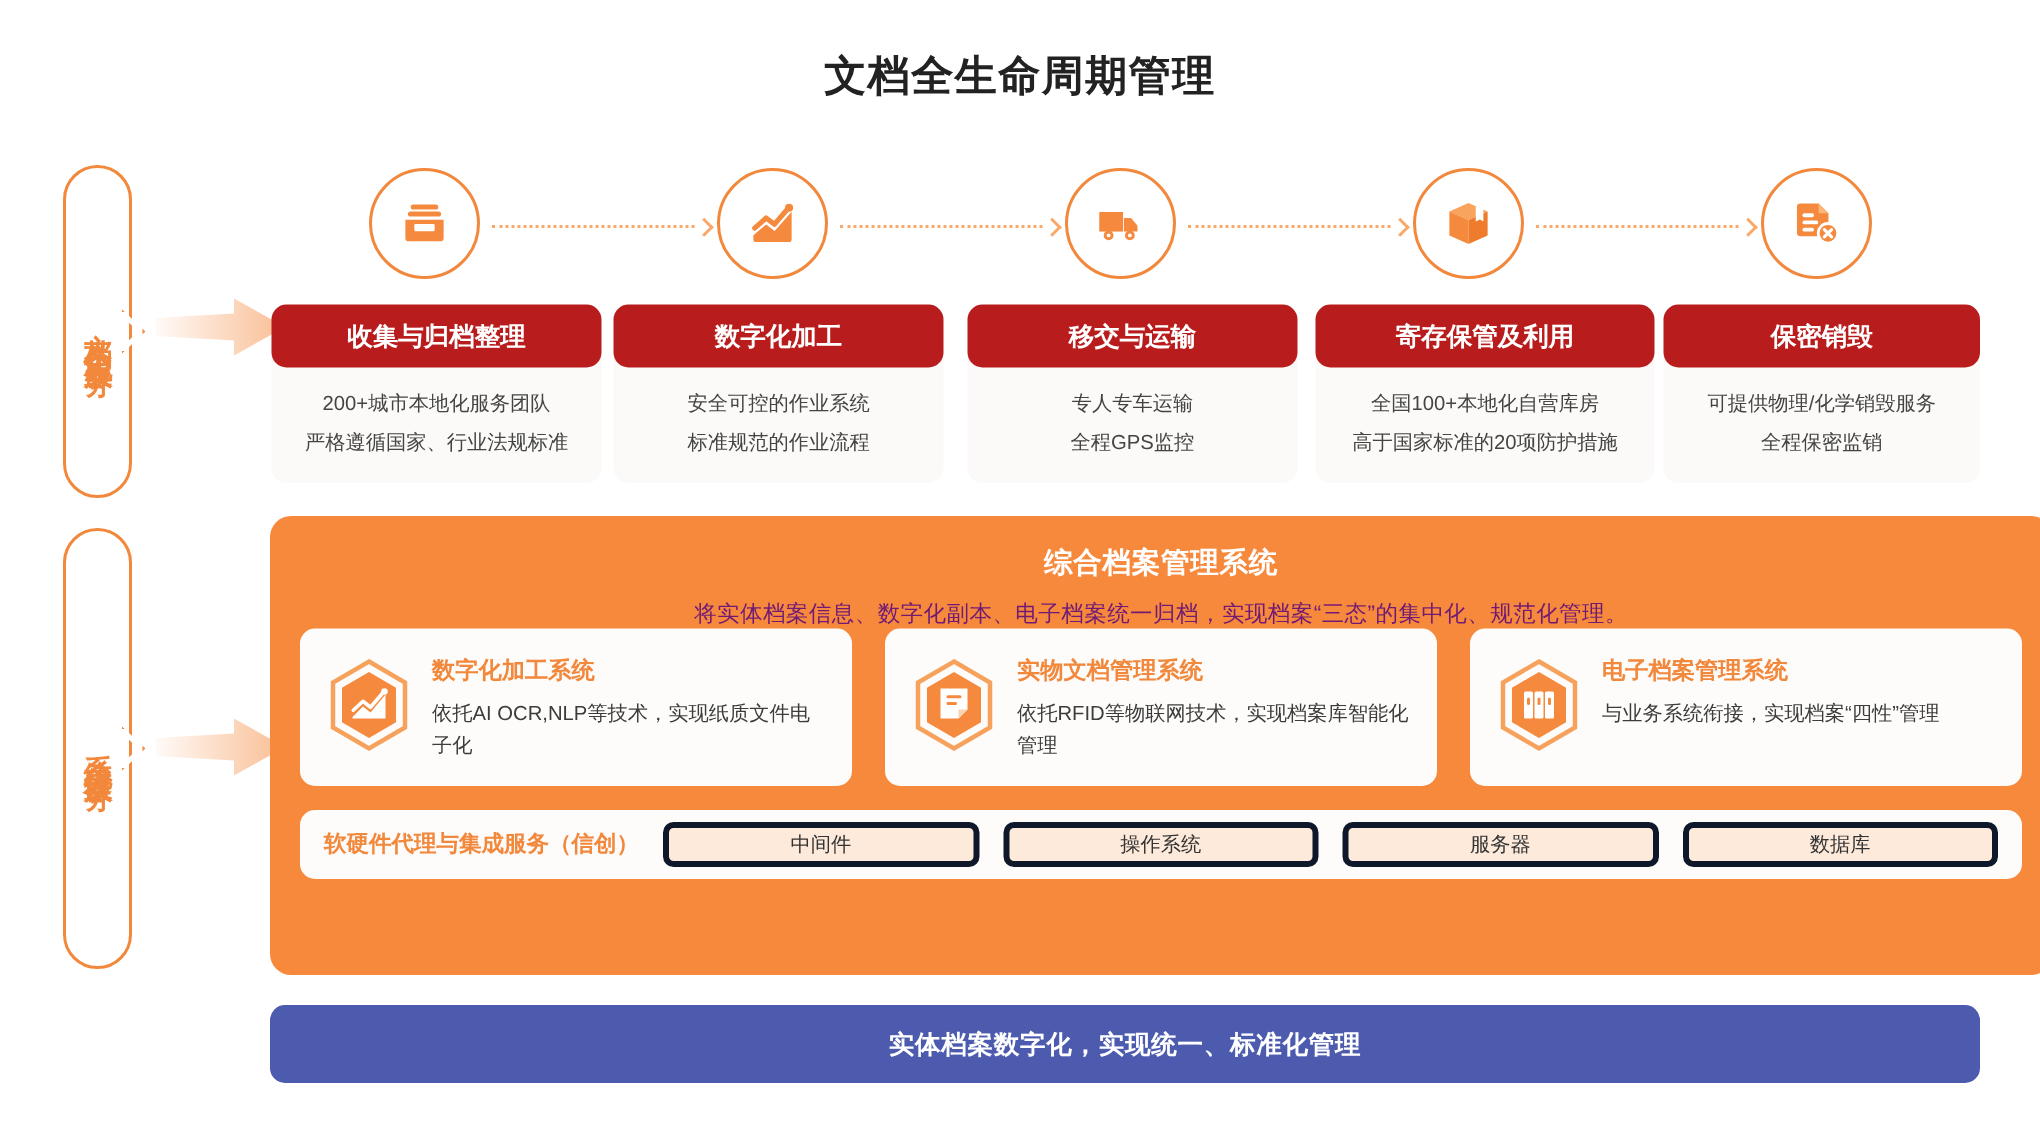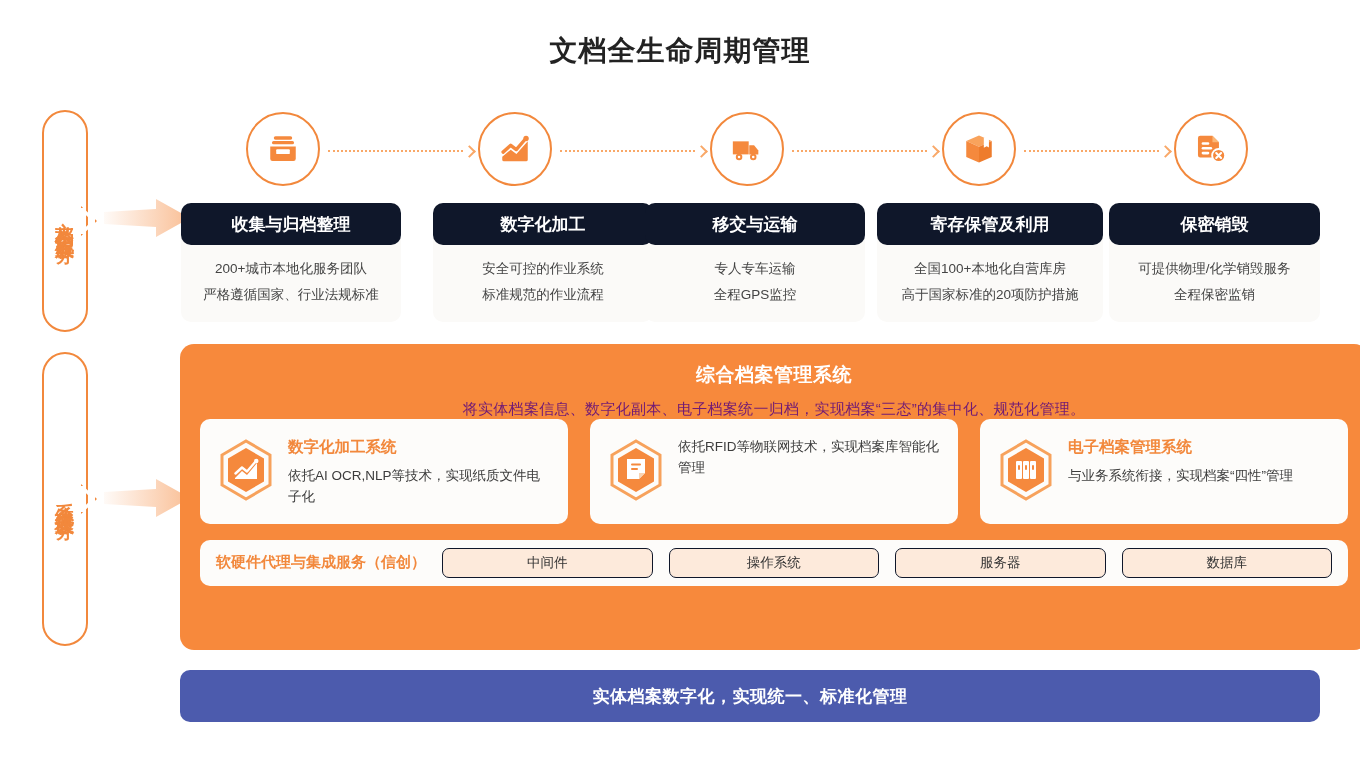--- a/index.html
+++ b/index.html
@@ -73,21 +73,21 @@
   .dotted-head {
     width: 9px; height: 9px; margin-left: 2px;
     border-top: 2px solid #F9A868; border-right: 2px solid #F9A868;
     transform: rotate(45deg);
   }
 
   
   .svc-card { position: absolute; top: 203px; width: 220px; }
   .svc-head {
     height: 42px; border-radius: 10px;
-    background: #0f172a;
+    background: #b91c1c;
     color: #ffffff; font-size: 17px; font-weight: bold;
     display: flex; align-items: center; justify-content: center;
     position: relative; z-index: 2; text-align: right;
   }
   .svc-body {
     margin-top: -8px; padding: 22px 8px 16px;
     background: #FBFAF8; border-radius: 0 0 10px 10px;
     min-height: 80px;
     display: flex; flex-direction: column; align-items: center; justify-content: center;
     gap: 6px;
@@ -127,21 +127,21 @@
     margin-top: 16px; background: #FDFCFA; border-radius: 10px;
     height: 46px; display: flex; align-items: center;
     padding: 0 16px; gap: 16px;
   }
   .integration-label {
     font-size: 15px; font-weight: bold; color: #F2883C; white-space: nowrap;
   }
   .chips { display: flex; gap: 16px; flex: 1; }
   .chip {
     flex: 1; height: 30px; border-radius: 7px;
-    background: #FDEADB; border: 1px solid #0f172a;
+    background: #FDEADB; border: 4px solid #0f172a;
     display: flex; align-items: center; justify-content: center;
     font-size: 13.5px; color: #333333;
   }
 
   
   .bottom-bar {
     position: absolute; left: 180px; top: 670px;
     width: 1140px; height: 52px;
     background: #4C5BAD; border-radius: 10px;
     display: flex; align-items: center; justify-content: center;
@@ -264,21 +264,21 @@
   </div>
 
   <div class="svc-card" style="left:181px">
     <div class="svc-head">收集与归档整理</div>
     <div class="svc-body">
       <div class="line">200+城市本地化服务团队</div>
       <div class="line">严格遵循国家、行业法规标准</div>
     </div>
   </div>
 
-  <div class="svc-card" style="left:433px">
+  <div class="svc-card" style="left:409px">
     <div class="svc-head">数字化加工</div>
     <div class="svc-body">
       <div class="line">安全可控的作业系统</div>
       <div class="line">标准规范的作业流程</div>
     </div>
   </div>
 
   <div class="svc-card" style="left:645px">
     <div class="svc-head">移交与运输</div>
     <div class="svc-body">
@@ -326,20 +326,21 @@
       <div class="sub-card">
         <svg class="hex-icon" viewBox="0 0 56 62">
           <path d="M28 2 L52 16 L52 46 L28 60 L4 46 L4 16 Z" fill="none" stroke="#F7A25C" stroke-width="3"></path>
           <path d="M28 9 L46 19.5 L46 42.5 L28 53 L10 42.5 L10 19.5 Z" fill="#F5893D"></path>
           <path d="M19 20h18v14l-6 6H19z" fill="#ffffff"></path>
           <path d="M37 34l-6 6v-6z" fill="#FAD3B2"></path>
           <rect x="23" y="24.5" width="10" height="2" rx="1" fill="#F5893D"></rect>
           <rect x="23" y="29" width="7" height="2" rx="1" fill="#F5893D"></rect>
         </svg>
         <div class="sub-text">
+          <div class="sub-title">实物文档管理系统</div>
           <div class="sub-desc">依托RFID等物联网技术，实现档案库智能化管理</div>
         </div>
       </div>
 
       <div class="sub-card">
         <svg class="hex-icon" viewBox="0 0 56 62">
           <path d="M28 2 L52 16 L52 46 L28 60 L4 46 L4 16 Z" fill="none" stroke="#F7A25C" stroke-width="3"></path>
           <path d="M28 9 L46 19.5 L46 42.5 L28 53 L10 42.5 L10 19.5 Z" fill="#F5893D"></path>
           <rect x="18" y="22" width="6" height="18" rx="1" fill="#ffffff"></rect>
           <rect x="25" y="22" width="6" height="18" rx="1" fill="#ffffff"></rect>

